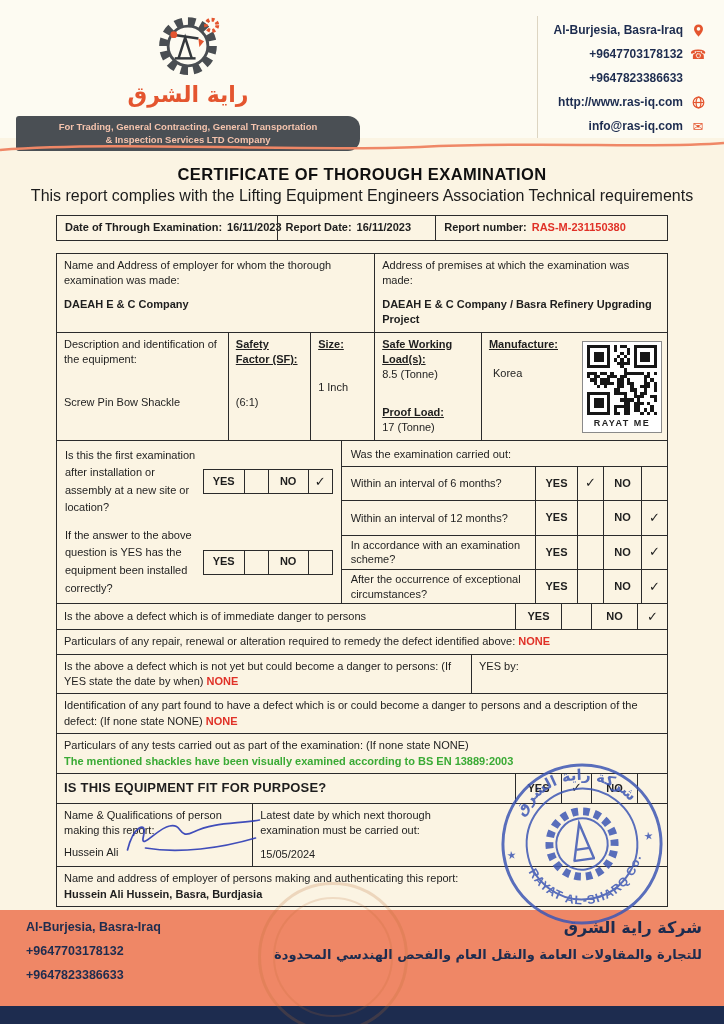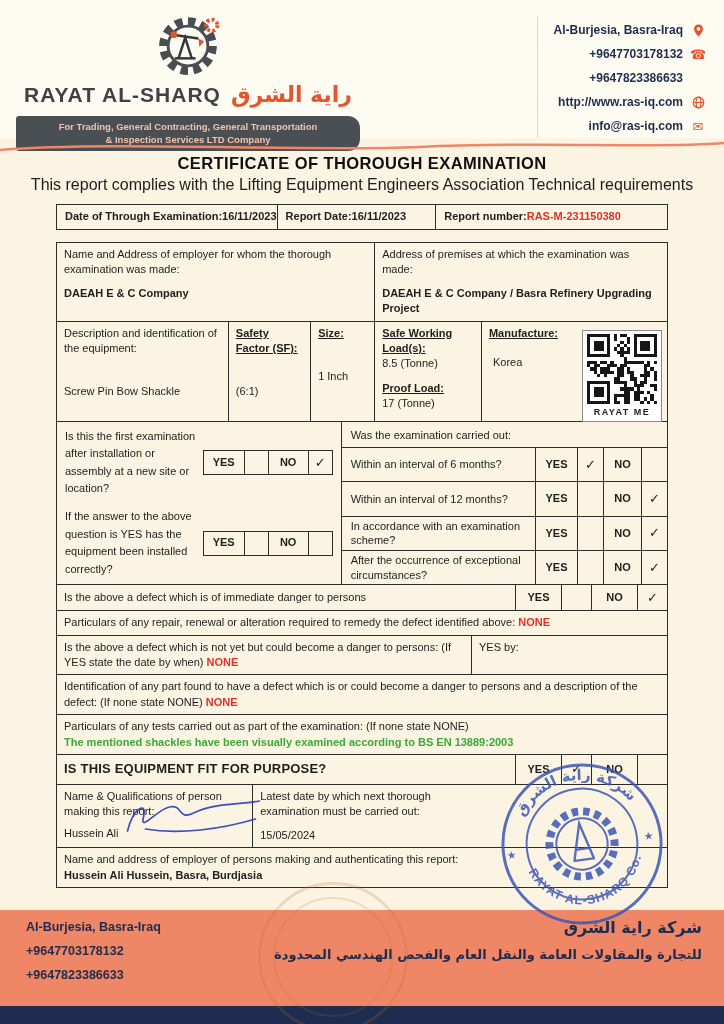--- a/index.html
+++ b/index.html
@@ -17,55 +17,55 @@
   .brand-en{font-size:21px;font-weight:bold;letter-spacing:1px;color:#3e4246}
   .brand-ar{font-size:22px;font-weight:bold;color:var(--accent)}
   .brand-rule{width:100%;height:1px;background:#9aa0a6;margin:3px 0 6px}
   .tagline{background:#4a4f54;color:#f4c3ad;font-size:9.5px;line-height:1.4;text-align:center;padding:4px 12px;border-radius:3px 12px 12px 3px;width:100%;font-weight:bold}
   .hdr-right{padding:6px 8px 0 16px;border-left:1px solid #ddd5c2;display:flex;flex-direction:column;gap:8px;align-items:flex-end;margin-top:4px}
   .c-line{display:flex;align-items:center;gap:7px;font-size:12px;font-weight:bold;color:var(--navy)}
   .c-icon{width:16px;height:16px;display:inline-flex;align-items:center;justify-content:center;color:var(--accent);font-size:13px;font-family:"DejaVu Sans",sans-serif}
   .hdr-curve{display:block}
 
   
-  .titleblock{text-align:center;margin-top:0}
+  .titleblock{text-align:center;margin-top:11px}
   .titleblock h1{font-size:16.5px;letter-spacing:.4px;color:#101010}
   .titleblock .sub{font-size:16px;margin-top:3px;color:#1c1c1c}
 
   
   .doc{padding:0 56px;margin-top:10px;font-size:11px;line-height:1.4}
   .b{font-weight:bold}
   .u{text-decoration:underline}
   .red{color:var(--red);font-weight:bold}
   .green{color:var(--green);font-weight:bold}
   .tbl{border:1.3px solid var(--line);background:transparent}
   .mt{margin-top:12px}
   .rel{position:relative}
   .vgap{margin-top:8px}
   .chk{font-family:"DejaVu Sans",sans-serif}
 
   .dates{display:flex;height:26px;align-items:stretch}
-  .dates>div{display:flex;align-items:center;padding:0 8px;border-left:1.3px solid var(--line);font-weight:bold;white-space:nowrap}
+  .dates>div{display:flex;align-items:center;padding:0 8px;gap:5px;border-left:1.3px solid var(--line);font-weight:bold;white-space:nowrap}
   .dates>div:first-child{border-left:none}
   .d1{width:36%}.d2{width:26%}.d3{flex:1}
 
   .row{border-top:1.3px solid var(--line);display:flex;align-items:stretch}
   .row:first-child{border-top:none}
   .cell{padding:4px 7px;border-left:1.3px solid var(--line)}
   .cell:first-child{border-left:none}
   .grow{flex:1}
   .vcent{display:flex;align-items:center}
 
   .rowB{min-height:50px}
   .cB1{width:52%}.cB2{width:48%}
   .rowC{min-height:100px}
   .cC1{width:28%}.cC2{width:13.5%}.cC3{width:10.5%}.cC4{width:17.5%}.cC5{width:30.5%;position:relative}
   .eq-val{margin-top:28px}
   .mf-val{margin-top:14px;margin-left:4px}
-  .plgap{margin-top:9px}
+  .plgap{margin-top:22px}
   .qrwrap{position:absolute;right:5px;top:8px;width:80px;background:#fff;border:1px solid #8a8a8a;padding:3px;text-align:center}
   .qrwrap svg{width:70px;height:70px;display:block;margin:0 auto}
   .qr-cap{font-size:9px;font-weight:bold;letter-spacing:1.5px;margin-top:2px;color:#222}
 
   .rowD{min-height:134px}
   .d-left{width:46.5%;display:flex;flex-direction:column;justify-content:space-around;padding:6px 8px;gap:10px}
   .d-q{display:flex;align-items:center;}
   .d-qtext{flex:1;line-height:1.6}
   .ynbox{display:flex;border:1.3px solid var(--line);height:25px;flex:0 0 auto;background:transparent}
   .ynbox span{display:flex;align-items:center;justify-content:center}
@@ -136,21 +136,20 @@
           <circle cx="45" cy="36" r="21" fill="#fdfbf2" stroke="#4a4e52" stroke-width="3"></circle>
           <circle cx="70" cy="14" r="6" fill="none" stroke="#e4552f" stroke-width="4" stroke-dasharray="3 2.5"></circle>
           <path d="M35,49 L42,27 L49,49" stroke="#34383c" stroke-width="2.6" fill="none"></path>
           <line x1="29" y1="24" x2="56" y2="28" stroke="#34383c" stroke-width="2.6"></line>
           <path d="M56,28 l6,3 l-5,6 z" fill="#e4552f"></path>
           <circle cx="30" cy="24" r="3.6" fill="#e4552f"></circle>
           <line x1="31" y1="49" x2="53" y2="49" stroke="#34383c" stroke-width="2.6"></line>
         </svg>
       </div>
       <div class="brand">
-        <span class="brand-en">RAYAT AL-SHARQ</span>
         <span class="brand-ar ar">راية الشرق</span>
       </div>
       <div class="brand-rule"></div>
       <div class="tagline">
         <div>For Trading, General Contracting, General Transportation</div>
         <div>&amp; Inspection Services LTD Company</div>
       </div>
     </div>
     <div class="hdr-right">
       <div class="c-line">

